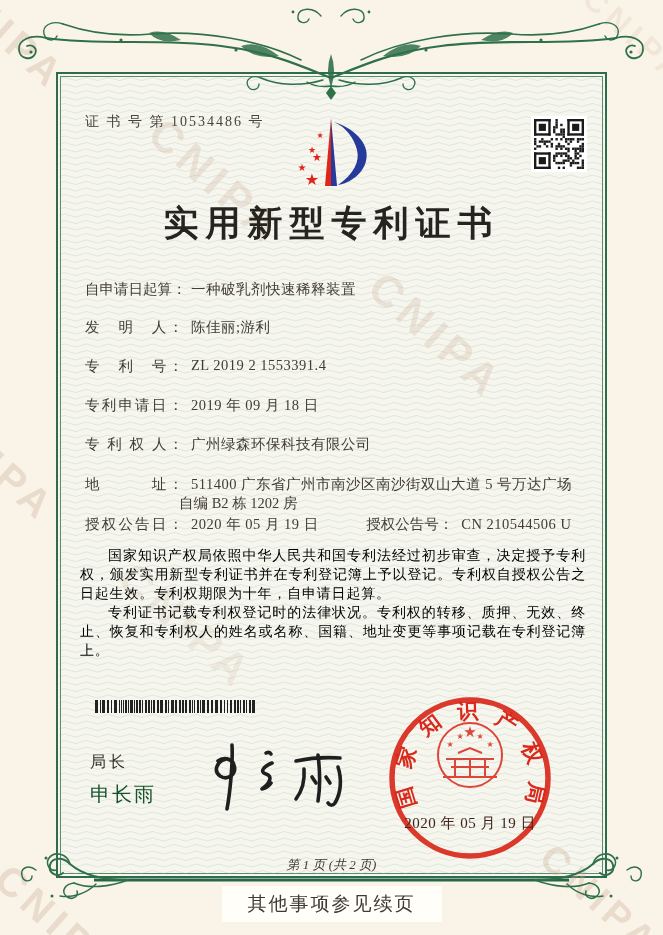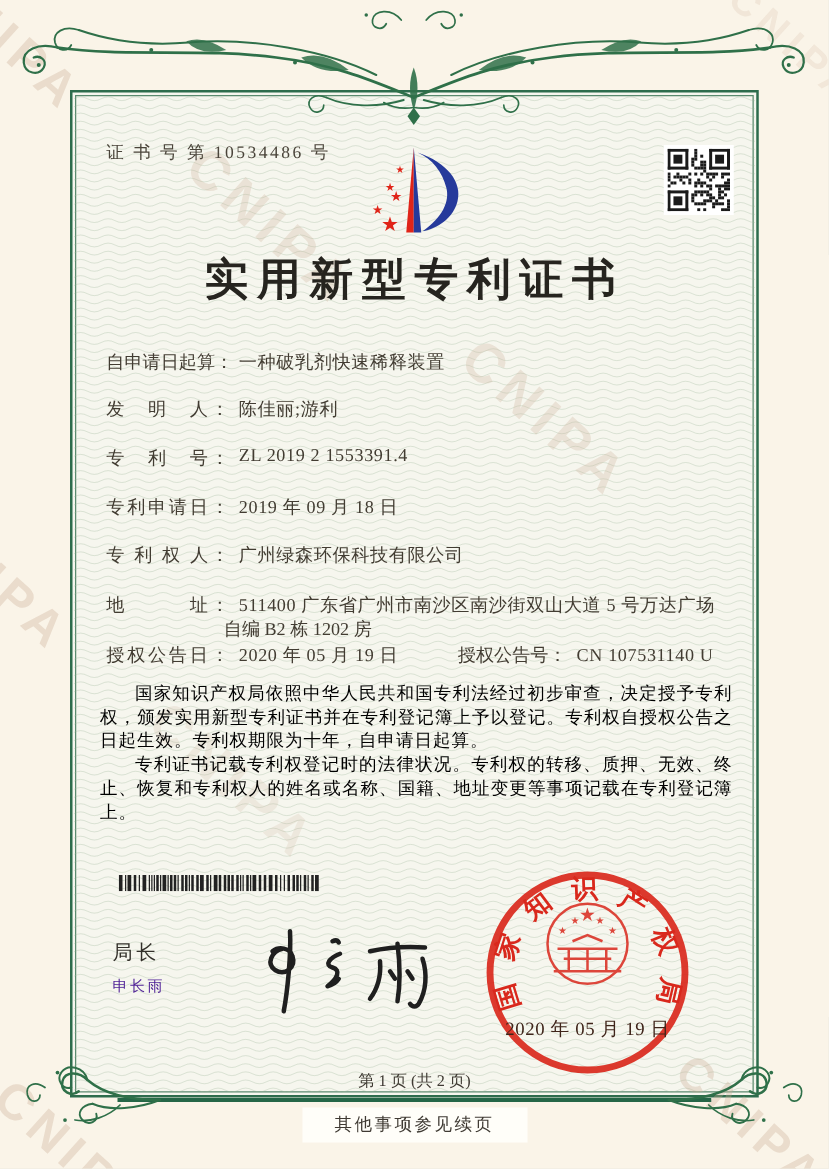--- a/index.html
+++ b/index.html
@@ -19,25 +19,25 @@
   .row{position:absolute;left:85px;font-size:14.5px;color:#423c32;white-space:nowrap;}
   .row .lbl{display:inline-block;width:98px;text-align:justify;text-align-last:justify;vertical-align:top;}
   .row .val{margin-left:8px;letter-spacing:0.5px;}
   .addr2{position:absolute;left:179px;font-size:14.5px;color:#423c32;}
   .lbl2{display:inline-block;}
   .body-text{position:absolute;left:80px;top:546px;width:506px;font-size:14px;line-height:19px;
              text-align:justify;color:#000000;letter-spacing:0.8px;}
   .body-text p{margin:0;text-indent:2em;}
   .sigtitle{position:absolute;left:90px;top:752px;font-size:16px;letter-spacing:3px;color:#33302a;
             font-family:"Liberation Sans","DejaVu Sans",sans-serif;}
-  .signame{position:absolute;left:90px;top:781px;font-size:12px;letter-spacing:2px;color:#4c1d95;
+  .signame{position:absolute;left:90px;top:781px;font-size:20px;letter-spacing:2px;color:#14532d;
            font-family:"Liberation Sans","DejaVu Sans",sans-serif;}
-  .pageinfo{position:absolute;left:0;top:856px;width:100%;text-align:center;font-size:13px;color:#3f3a33;}
+  .pageinfo{position:absolute;left:0;top:856px;width:100%;text-align:center;font-size:13px;color:#3f3a33;font-style:italic;}
   .note{position:absolute;left:50%;top:886px;transform:translateX(-50%);background:#fffef9;
-        padding:5px 26px;font-size:14px;letter-spacing:2px;color:#3f3a33;z-index:4;}
+        padding:5px 26px;font-size:19px;letter-spacing:2px;color:#3f3a33;z-index:4;}
   svg text.sealchar{font-family:"Liberation Serif","DejaVu Serif",serif;font-weight:bold;}
 </style>
 </head>
 <body>
 
 <div class="page">
 
   <div class="wm" style="left:-38px;top:-36px;font-size:40px;">CNIPA</div>
   <div class="wm" style="left:600px;top:-20px;font-size:32px;opacity:.55;">CNIPA</div>
   <div class="wm" style="left:172px;top:108px;font-size:44px;opacity:.8;">CNIPA</div>
@@ -402,21 +402,21 @@
     <div class="row" style="top:435px;">
       <span class="lbl">专 利 权 人：</span><span class="val">广州绿森环保科技有限公司</span>
     </div>
     <div class="row" style="top:475px;">
       <span class="lbl">地　　　址：</span><span class="val">511400 广东省广州市南沙区南沙街双山大道 5 号万达广场</span>
     </div>
     <div class="addr2" style="top:494px;">自编 B2 栋 1202 房</div>
 
     <div class="row" style="top:515px;">
       <span class="lbl">授权公告日：</span><span class="val">2020 年 05 月 19 日</span>
-      <span class="lbl2" style="margin-left:44px;">授权公告号：</span><span class="val">CN 107531140 U</span>
+      <span class="lbl2" style="margin-left:44px;">授权公告号：</span><span class="val">CN 210544506 U</span>
     </div>
 
     <div class="body-text">
       <p>国家知识产权局依照中华人民共和国专利法经过初步审查，决定授予专利权，颁发实用新型专利证书并在专利登记簿上予以登记。专利权自授权公告之日起生效。专利权期限为十年，自申请日起算。</p>
       <p>专利证书记载专利权登记时的法律状况。专利权的转移、质押、无效、终止、恢复和专利权人的姓名或名称、国籍、地址变更等事项记载在专利登记簿上。</p>
     </div>
 
     <svg id="barcode" class="deco" style="left:95px;top:700px;" width="165" height="13">
         <rect x="0" y="0" width="3" height="13" fill="#222"></rect>
         <rect x="5" y="0" width="1" height="13" fill="#222"></rect>

